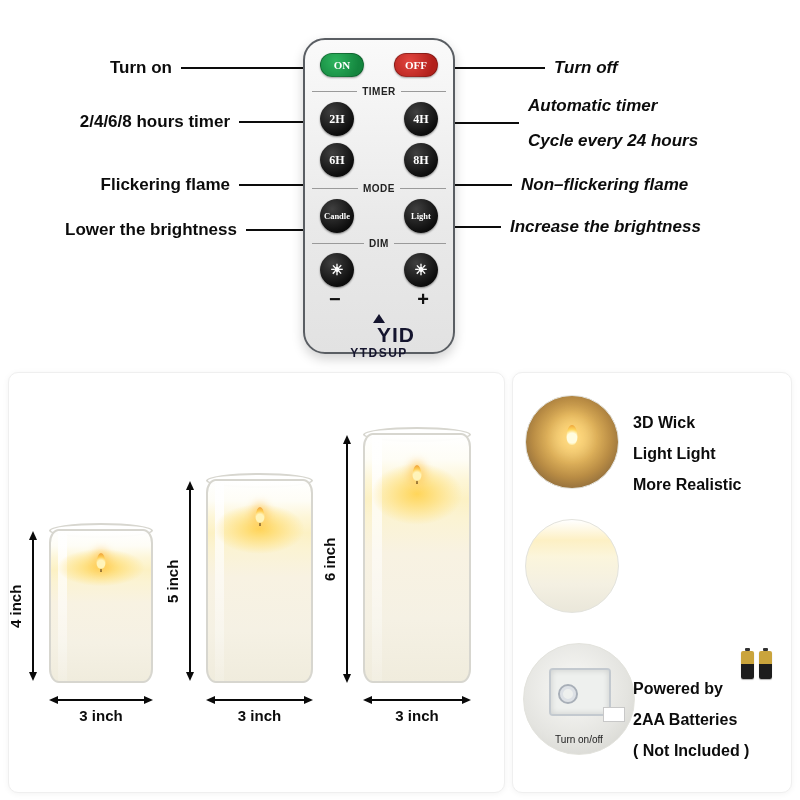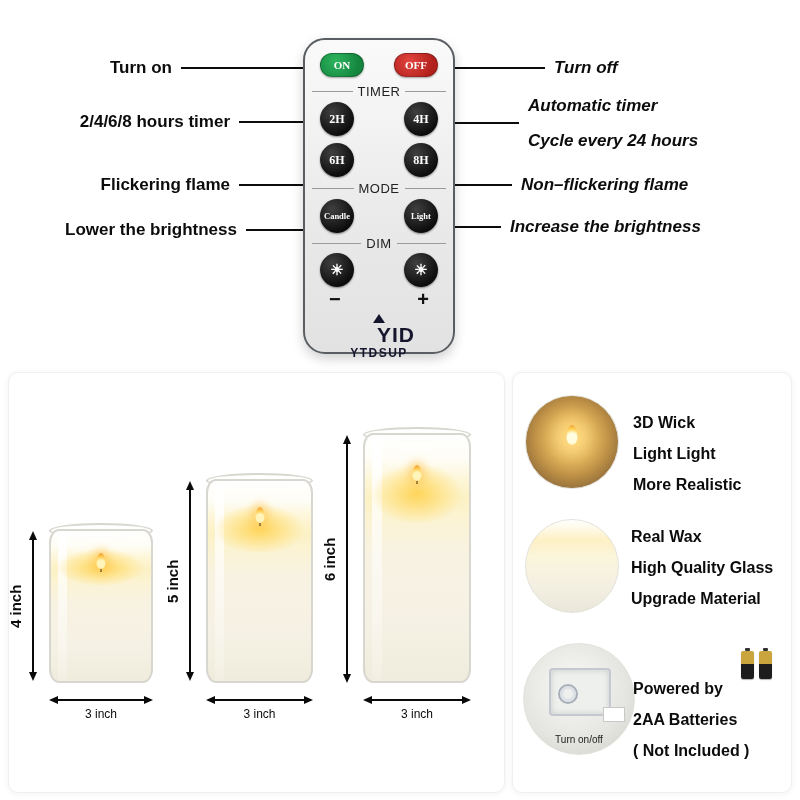--- a/index.html
+++ b/index.html
@@ -31,21 +31,21 @@
   .btn-on  { background:radial-gradient(circle at 35% 32%, #2db45e, #14853e 75%); }
   .btn-off { background:radial-gradient(circle at 35% 32%, #e2453f, #b2201b 75%); }
   .btn-round { width:34px; height:34px; border-radius:50%; color:#fff; font-weight:bold; font-size:12px;
     display:flex; align-items:center; justify-content:center;
     background:radial-gradient(circle at 36% 30%, #404040, #0c0c0c 72%);
     box-shadow:0 1px 2px rgba(0,0,0,0.45); }
   .btn-round.tiny { font-size:8.5px; }
   .sun-glyph { font-size:15px; line-height:1; color:#fff; }
   .r-divider { display:flex; align-items:center; margin-top:9px; height:11px; padding:0 7px; }
   .r-divider .dl { flex:1; height:1px; background:#9a9a9a; }
-  .r-divider .dtext { font-size:13px; font-weight:normal; letter-spacing:0.5px; color:#222; margin:16px 5px; }
+  .r-divider .dtext { font-size:10px; font-weight:bold; letter-spacing:0.5px; color:#222; margin:16px 5px; }
   .mt5{margin-top:5px;} .mt7{margin-top:7px;} .mt6{margin-top:6px;} .mt4{margin-top:4px;}
   .r-signs { display:flex; justify-content:space-between; padding:0 24px; margin-top:2px; height:20px; }
   .sign { font-size:20px; font-weight:bold; color:#111; line-height:20px; }
   .logo-wrap { text-align:center; margin-top:5px; }
   .emblem { width:0; height:0; border-left:6px solid transparent; border-right:6px solid transparent;
     border-bottom:9px solid #15152e; margin:0 auto 1px; }
   .logo { font-size:21px; font-weight:bold; letter-spacing:1px; color:#15152e; line-height:22px;margin-left:34px; }
   .brand { font-size:12px; font-weight:bold; letter-spacing:1.5px; color:#15152e; }
 
   
@@ -74,21 +74,21 @@
     border-left:4.5px solid transparent; border-right:4.5px solid transparent; }
   .varrow::before { top:-8px; border-bottom:9px solid #0a0a0a; }
   .varrow::after { bottom:-8px; border-top:9px solid #0a0a0a; }
   .harrow { position:absolute; height:2px; background:#0a0a0a; }
   .harrow::before, .harrow::after { content:""; position:absolute; top:-3.5px;
     border-top:4.5px solid transparent; border-bottom:4.5px solid transparent; }
   .harrow::before { left:-8px; border-right:9px solid #0a0a0a; }
   .harrow::after { right:-8px; border-left:9px solid #0a0a0a; }
   .vlabel { position:absolute; display:flex; align-items:center; justify-content:center; width:20px;
     writing-mode:vertical-rl; transform:rotate(180deg); font-size:15px; font-weight:bold; white-space:nowrap; }
-  .hlabel { position:absolute; text-align:center; font-size:12px; font-weight:normal; }
+  .hlabel { position:absolute; text-align:center; font-size:15px; font-weight:bold; }
 
   
   .fcircle { position:absolute; border-radius:50%; border:1px solid #e3e3dd; }
   .f1 { background:radial-gradient(circle at 50% 46%, #ffeeb0 0%, #f3cf7d 16%, #ddb05a 36%,
     #b98c44 58%, #8f6c3c 78%, #6e5433 100%); }
   .f1-flame { position:absolute; left:50%; top:32%; transform:translateX(-50%); width:11px; height:20px;
     border-radius:50% 50% 45% 45%/60% 60% 40% 40%;
     background:radial-gradient(circle at 50% 65%, #fffce0 0 35%, #ffd75e 60%, #f0a93c 90%);
     box-shadow:0 0 16px 7px rgba(255,210,110,0.85); }
   .f2 { background:linear-gradient(180deg, #ffffff 0%, #fdf0c4 22%, #fbf5dc 40%, #f4f0e2 70%, #eae7da 100%); }
@@ -246,25 +246,20 @@
     <div class="fcircle f1" style="left:12px;top:22px;width:94px;height:94px">
       <div class="f1-flame"></div>
     </div>
     <div class="ftext" style="left:120px;top:34px">
       <div class="fline">3D Wick</div>
       <div class="fline">Light Light</div>
       <div class="fline">More Realistic</div>
     </div>
 
     <div class="fcircle f2" style="left:12px;top:146px;width:94px;height:94px"></div>
-    <div class="ftext" style="left:118px;top:148px">
-      <div class="fline">Real Wax</div>
-      <div class="fline">High Quality Glass</div>
-      <div class="fline">Upgrade Material</div>
-    </div>
 
     <div class="fcircle f3" style="left:10px;top:270px;width:112px;height:112px">
       <div class="bat-compartment"></div>
       <div class="f3-caption">Turn on/off</div>
     </div>
     <div class="batteries" style="left:228px;top:278px">
       <div class="battery"></div>
       <div class="battery"></div>
     </div>
     <div class="ftext" style="left:120px;top:300px">

